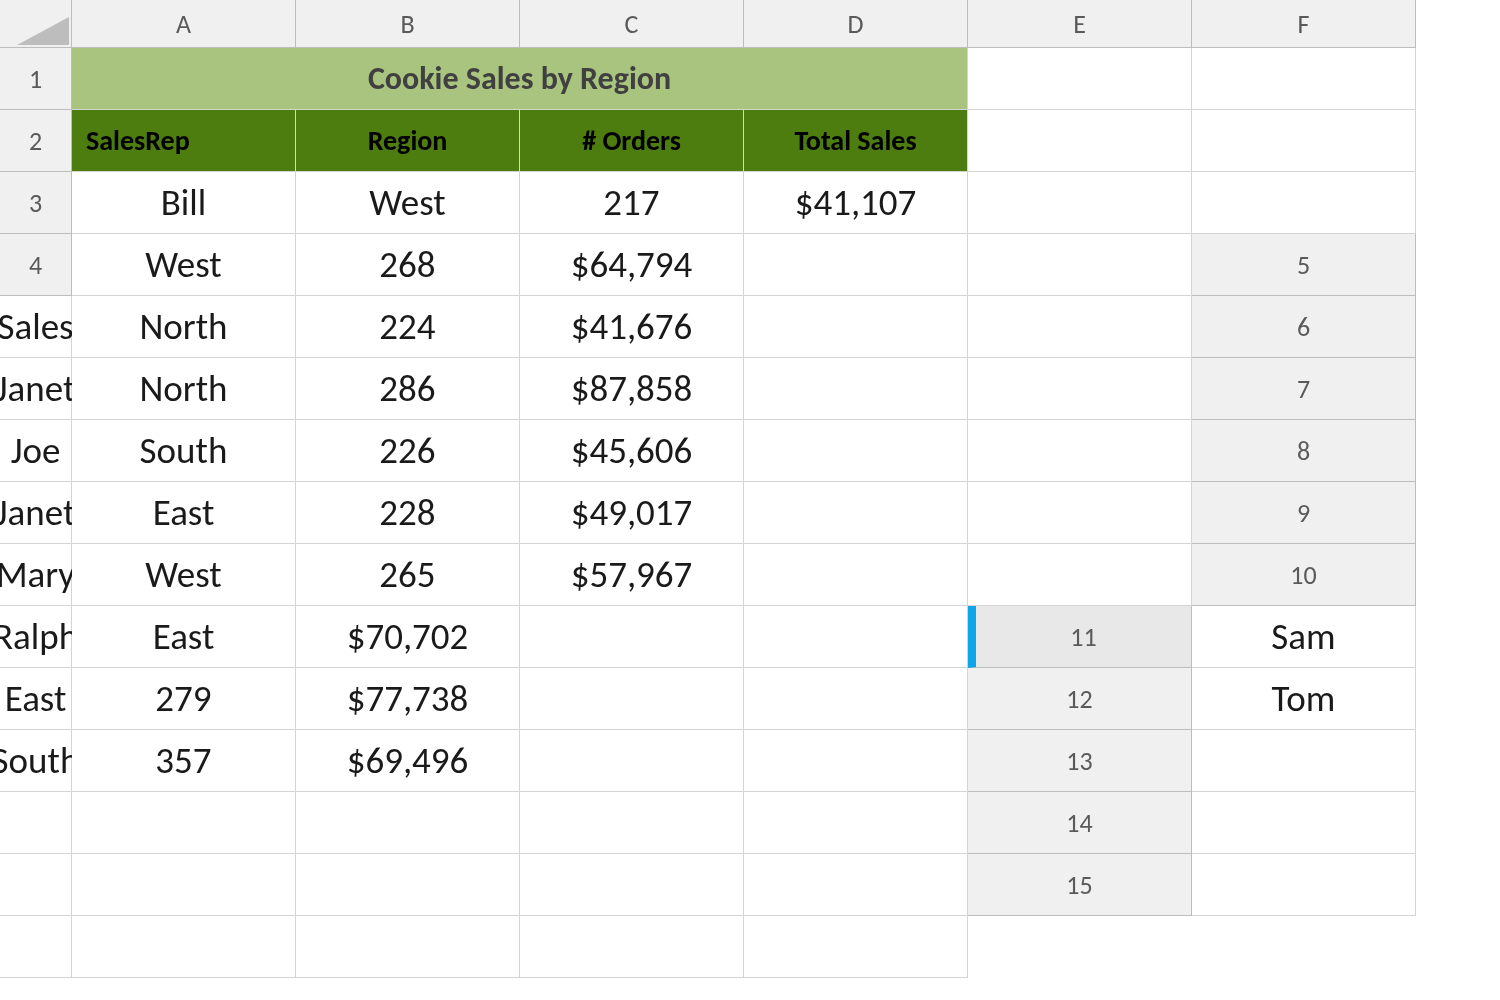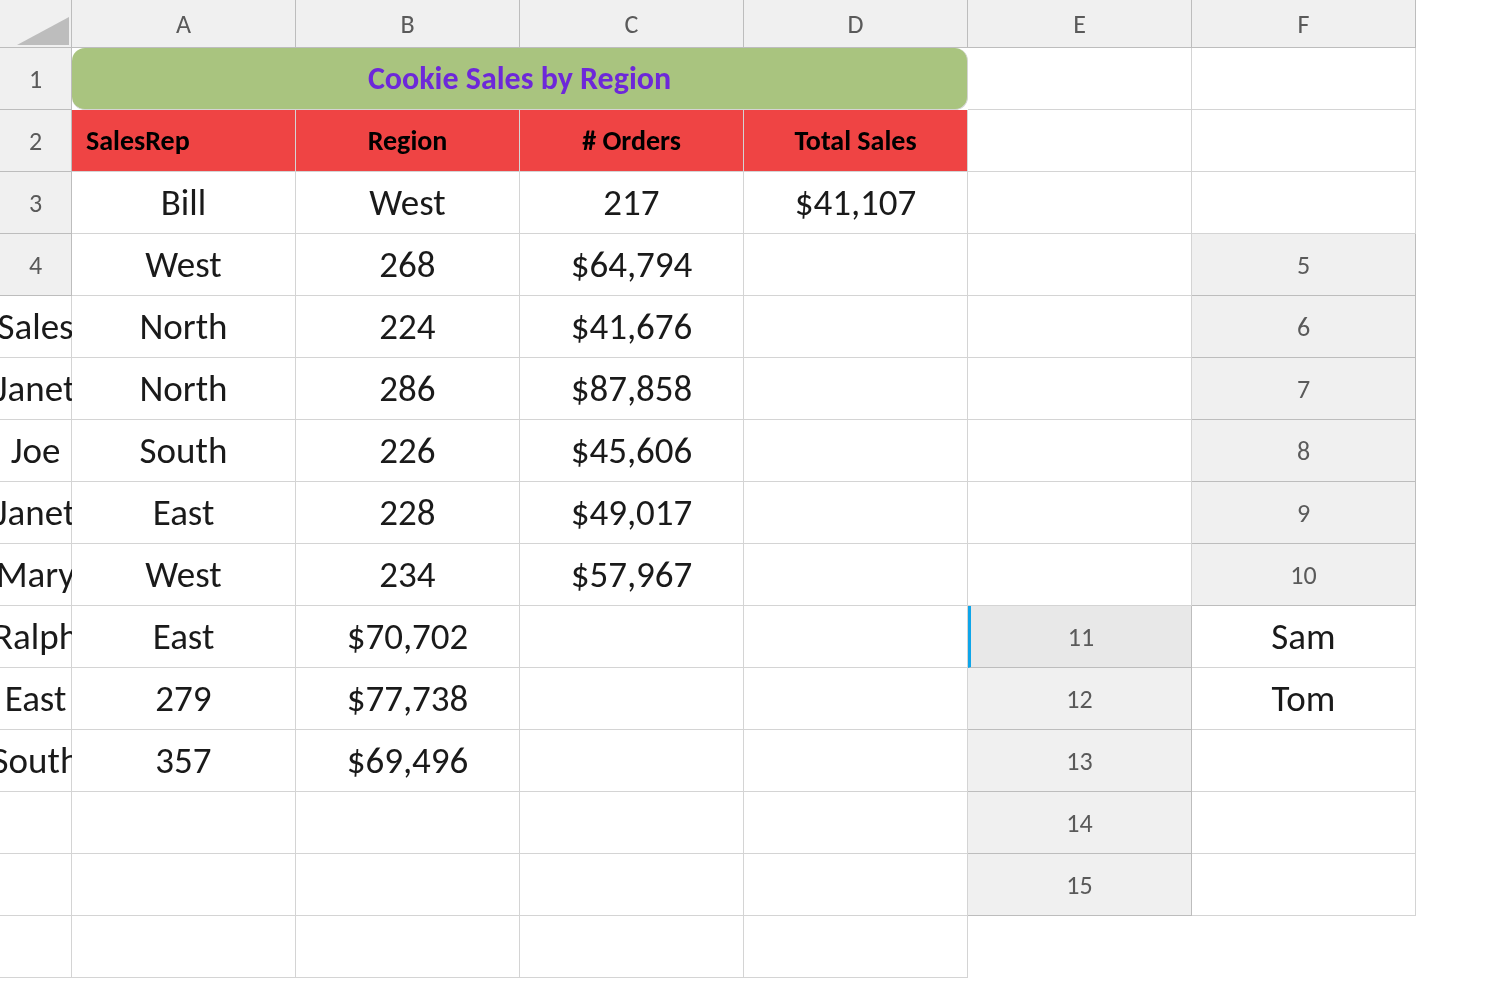--- a/index.html
+++ b/index.html
@@ -57,32 +57,31 @@
     }
     .row-header {
       background: #f0f0f0;
       border-right: 1px solid #bdbdbd;
       border-bottom: 1px solid #bdbdbd;
       font-size: 26px;
       color: #5a5a5a;
     }
     .row-header.selected {
       background: #e8e8e8;
-      border-left: 3px solid #0ea5e9;
+      border-left: 8px solid #0ea5e9;
     }
     .title-cell {
       background: #a9c47f;
       font-weight: bold;
       font-size: 32px;
       grid-column: 2 / 6;
-      color: #6d28d9;
-      border-radius: 13px;
+      color: #404040;
     }
     .header-cell {
-      background: #ef4444;
+      background: #4d7c0f;
       font-weight: bold;
       font-size: 28px;
       color: #000000;
     }
     .data-cell {
       font-size: 37px;
     }
     .align-left {
       justify-content: flex-start;
     }
@@ -151,21 +150,21 @@
     <div class="cell row-header">8</div>
     <div class="cell data-cell align-center">Janet</div>
     <div class="cell data-cell align-center">East</div>
     <div class="cell data-cell align-center">228</div>
     <div class="cell data-cell align-center">$49,017</div>
     <div class="cell"></div>
     <div class="cell"></div>
     <div class="cell row-header">9</div>
     <div class="cell data-cell align-center">Mary</div>
     <div class="cell data-cell align-center">West</div>
-    <div class="cell data-cell align-center">234</div>
+    <div class="cell data-cell align-center">265</div>
     <div class="cell data-cell align-center">$57,967</div>
     <div class="cell"></div>
     <div class="cell"></div>
     <div class="cell row-header">10</div>
     <div class="cell data-cell align-center">Ralph</div>
     <div class="cell data-cell align-center">East</div>
     <div class="cell data-cell align-center">$70,702</div>
     <div class="cell"></div>
     <div class="cell"></div>
     <div class="cell row-header selected">11</div>

